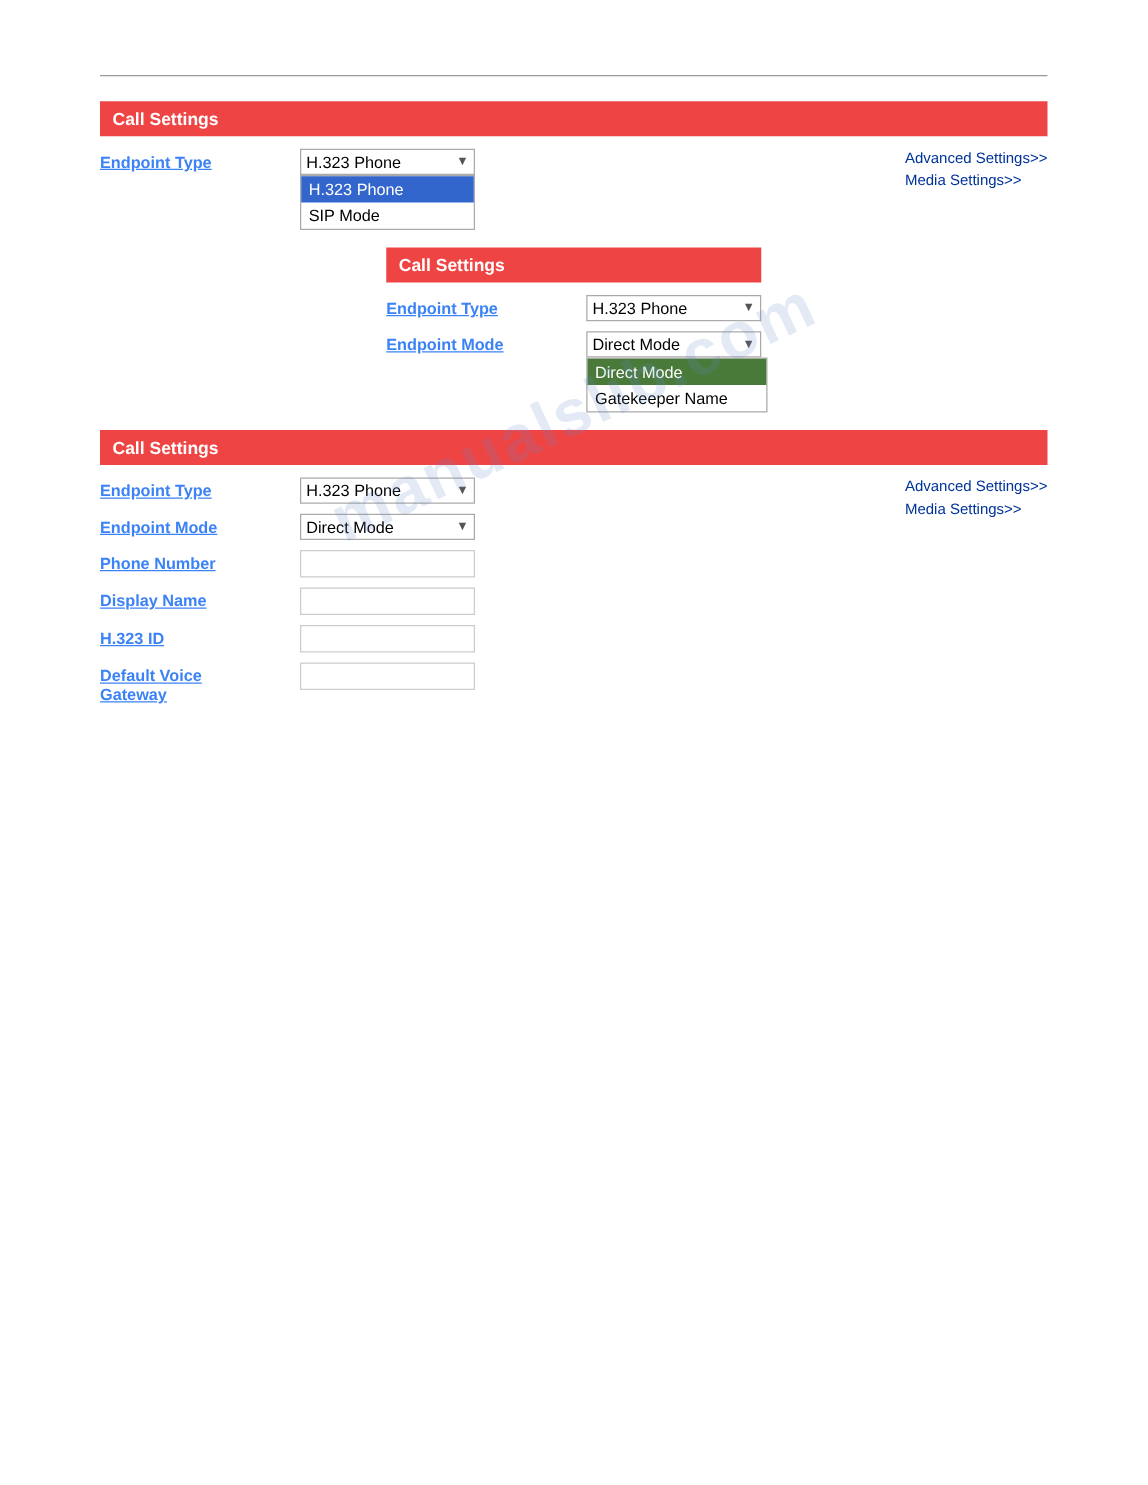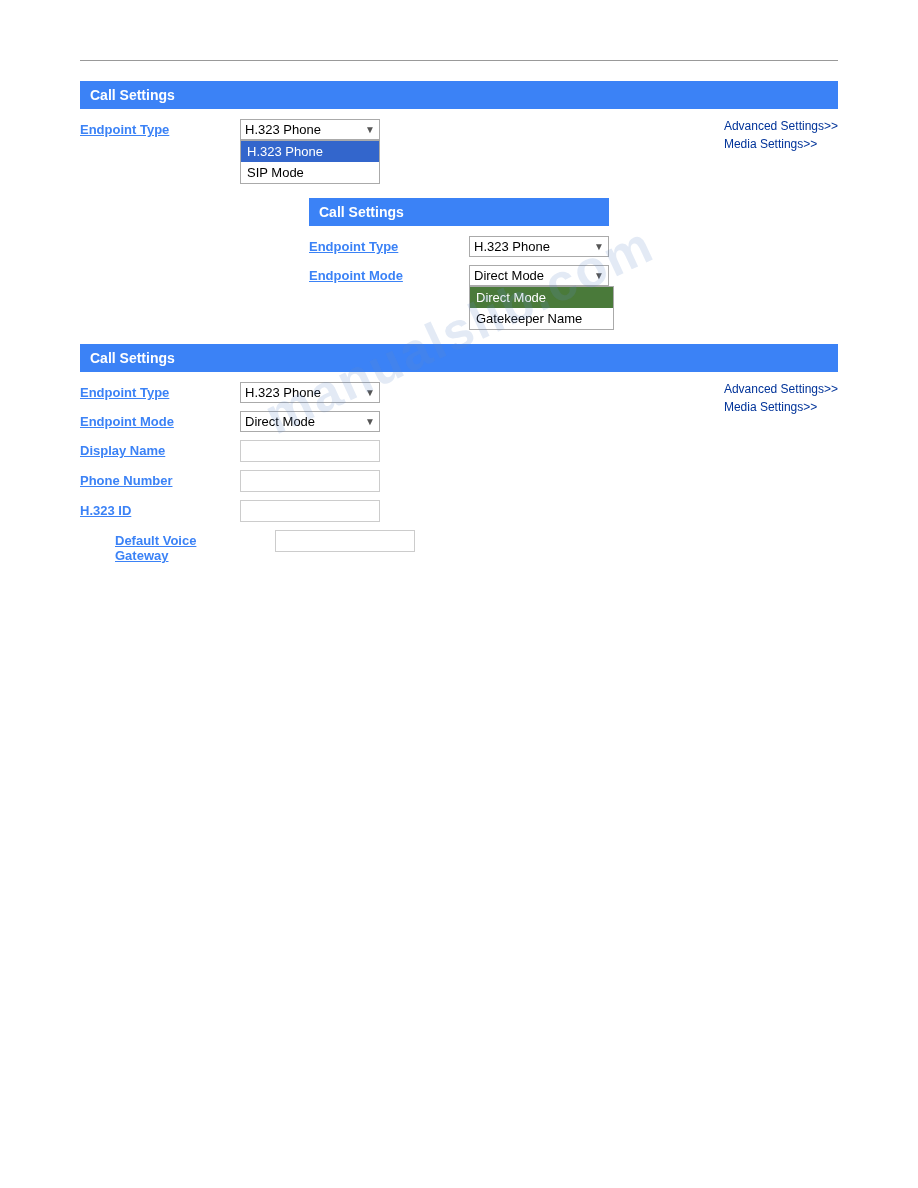--- a/index.html
+++ b/index.html
@@ -21,21 +21,21 @@
     .page-content {
       padding: 20px 80px;
     }
 
     
     .section {
       margin-bottom: 40px;
     }
 
     .call-settings-header {
-      background: #3b82f6;
+      background: #ef4444;
       color: #ffffff;
       font-weight: bold;
       font-size: 14px;
       padding: 6px 10px;
       margin-bottom: 0;
     }
 
     .settings-body {
       border: none;
       padding: 10px 0;
@@ -285,39 +285,39 @@
         <div class="field-control">
           <div class="dropdown-container">
             <div class="dropdown-display" style="width:140px;">
               <span>Direct Mode</span>
               <span class="arrow">▼</span>
             </div>
           </div>
         </div>
       </div>
       <div class="field-row">
+        <div class="field-label">Phone Number</div>
+        <div class="field-control">
+          <input type="text" class="text-input" value="" style="">
+        </div>
+      </div>
+      <div class="field-row">
         <div class="field-label">Display Name</div>
         <div class="field-control">
           <input type="text" class="text-input" value="" style="">
         </div>
       </div>
       <div class="field-row">
-        <div class="field-label">Phone Number</div>
+        <div class="field-label">H.323 ID</div>
         <div class="field-control">
           <input type="text" class="text-input" value="" style="">
         </div>
       </div>
       <div class="field-row">
-        <div class="field-label">H.323 ID</div>
-        <div class="field-control">
-          <input type="text" class="text-input" value="" style="">
-        </div>
-      </div>
-      <div class="field-row">
-        <div class="field-label" style="width:140px; padding-right:4px;margin-left:35px;">
+        <div class="field-label" style="width:140px; padding-right:4px;">
           <span>Default Voice Gateway</span>
         </div>
         <div class="field-control">
           <input type="text" class="text-input" value="" style="">
         </div>
       </div>
     </div>
   </div>
 
 </div>

